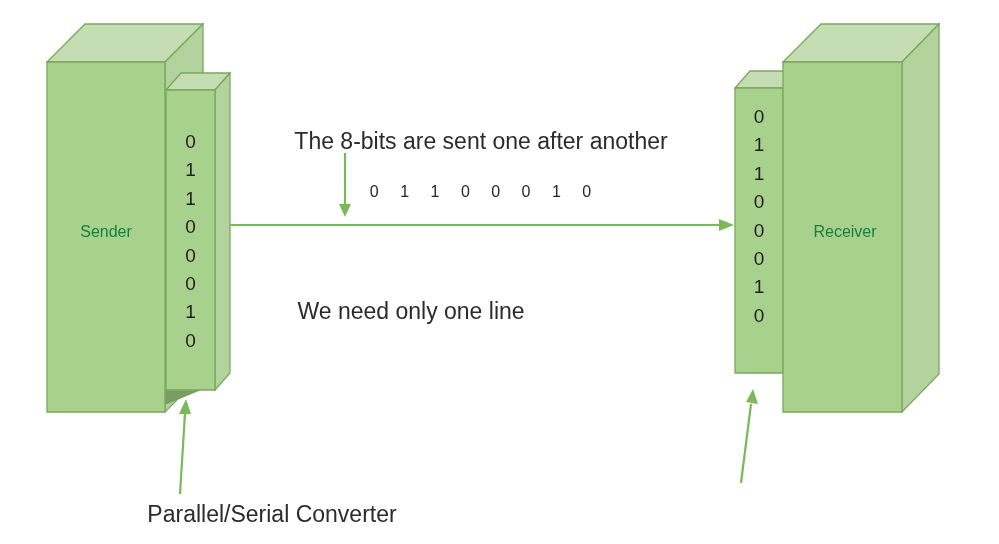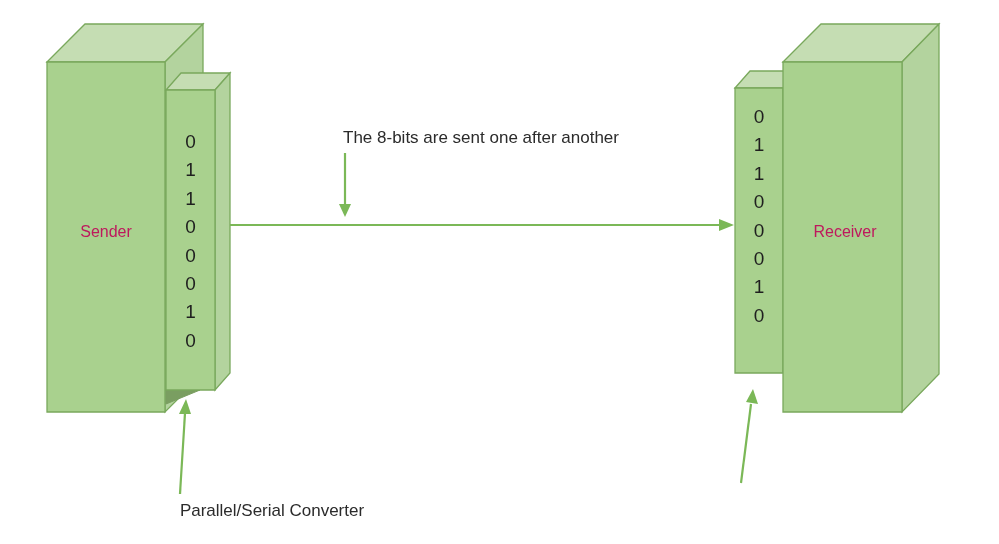--- a/index.html
+++ b/index.html
@@ -15,22 +15,22 @@
     position: absolute;
     left: 0; top: 0;
     width: 999px; height: 544px;
   }
   .label {
     position: absolute;
     color: #2e2e2e;
     text-align: center;
     white-space: nowrap;
   }
-  .box-label { font-size: 16px; color: #be185d; }
-  .caption   { font-size: 17px; color: #2b2b2b; }
+  .box-label { font-size: 16px; color: #15803d; }
+  .caption   { font-size: 23px; color: #2b2b2b; }
   .bits-row  { font-size: 16px; color: #262626; word-spacing: 15px; letter-spacing: 1px; }
   .bit-column {
     position: absolute;
     text-align: center;
     font-size: 19px;
     color: #1f1f1f;
   }
   .bit-column span { display: block; line-height: 28.4px; }
 </style>
 </head>
@@ -88,16 +88,18 @@
     <span>1</span>
     <span>1</span>
     <span>0</span>
     <span>0</span>
     <span>0</span>
     <span>1</span>
     <span>0</span>
   </div>
 
   <div class="label caption" style="left:281px; top:128px; width:400px;">The 8-bits are sent one after another</div>
+  <div class="label bits-row" style="left:281px; top:183px; width:400px;">0 1 1 0 0 0 1 0</div>
+  <div class="label caption" style="left:251px; top:298px; width:320px;">We need only one line</div>
 
   <div class="label caption" style="left:122px; top:501px; width:300px;text-align:center;">Parallel/Serial Converter</div>
 
 </div>
 
 </body></html>

